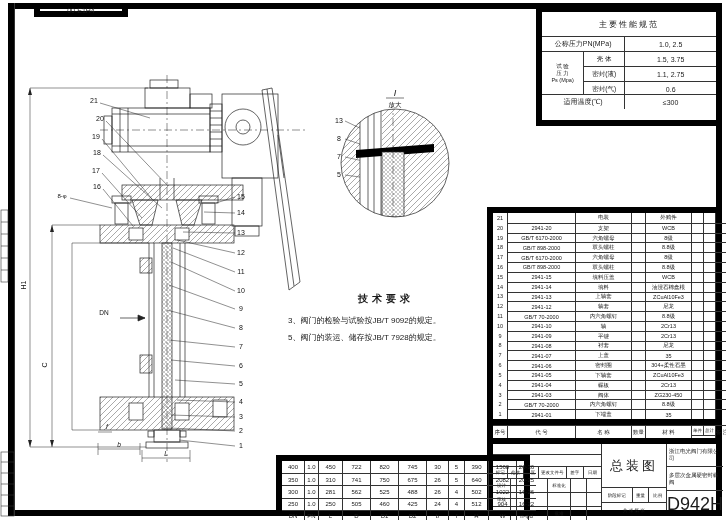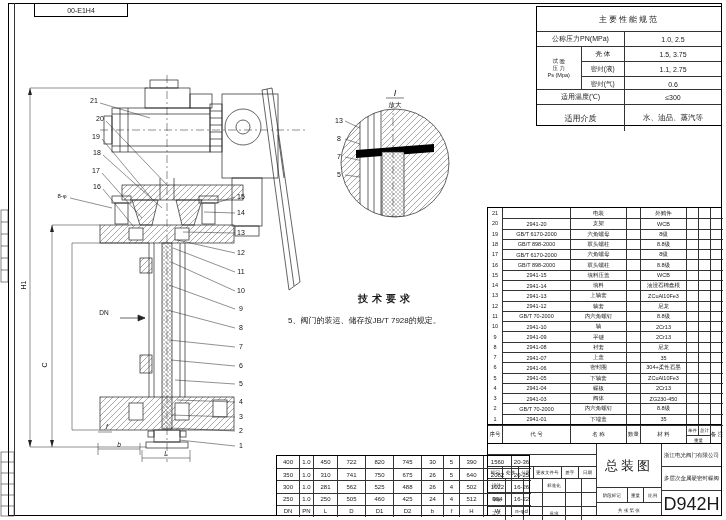--- a/index.html
+++ b/index.html
@@ -1,19 +1,19 @@
 <!DOCTYPE html>
 <html><head>
 <meta charset="utf-8">
 <style>
   html,body{margin:0;padding:0;background:#e8e8e8}
   .sheet{position:relative;width:726px;height:520px;background:#fff;
          font-family:"Liberation Sans",sans-serif;color:#1a1a1a;overflow:hidden}
   .abs{position:absolute;box-sizing:border-box}
-  .bx{border:1px solid #000000}
+  .bx{border:6px solid #000000}
   .ctr{display:flex;align-items:center;justify-content:center;text-align:left}
   
   .spec{font-size:7px}
   .spec .row{display:flex;border-top:1px solid #333}
   .spec .c{box-sizing:border-box;display:flex;align-items:center;justify-content:center;text-align:center}
   .spec .c+.c{border-left:1px solid #333}
   
   .tech-title{font-size:10px;letter-spacing:4px;text-align:center;font-weight:bold}
   .tech-item{font-size:8px;line-height:17px;white-space:nowrap}
   
@@ -198,20 +198,21 @@
       <text x="107" y="429" font-size="6.5" text-anchor="middle" fill="#111" font-style="italic">f</text>
       <text x="119" y="447" font-size="6.5" text-anchor="middle" fill="#111" font-style="italic">b</text>
       <text x="166" y="456" font-size="6.5" text-anchor="middle" fill="#111" font-style="italic">L</text>
       <text x="395" y="96" font-size="9" text-anchor="middle" fill="#111" font-style="italic">I</text>
       <text x="395" y="107" font-size="6.5" text-anchor="middle" fill="#111">放大</text>
     </svg>
 
   <div class="abs" style="left:288px;top:292px;width:196px">
     <div class="tech-title">技术要求</div>
     <div id="tech-items" style="margin-top:6px">
+        <div class="tech-item">3、阀门的检验与试验按JB/T 9092的规定。</div>
         <div class="tech-item">5、阀门的装运、储存按JB/T 7928的规定。</div>
       </div>
   </div>
 
   <div class="abs bx spec" style="left:536px;top:6px;width:186px;height:120px">
     <div class="c ctr" style="height:24px;font-size:8px;letter-spacing:2px">主要性能规范</div>
     <div class="row" style="height:14px">
       <div class="c" style="width:87px">公称压力PN(MPa)</div>
       <div class="c" style="width:97px">1.0, 2.5</div>
     </div>
@@ -228,24 +229,20 @@
       </div>
       <div style="width:97px;border-left:1px solid #333">
         <div class="ctr" style="height:14px">1.5, 3.75</div>
         <div class="ctr" style="height:14px;border-top:1px solid #333">1.1, 2.75</div>
         <div class="ctr" style="height:14px;border-top:1px solid #333">0.6</div>
       </div>
     </div>
     <div class="row" style="height:14px">
       <div class="c" style="width:87px">适用温度(℃)</div>
       <div class="c" style="width:97px">≤300</div>
-    </div>
-    <div class="row" style="height:26px">
-      <div class="c" style="width:87px;font-size:8px">适用介质</div>
-      <div class="c" style="width:97px;font-size:7.5px">水、油品、蒸汽等</div>
     </div>
   </div>
 
   <div class="abs bx" style="left:487px;top:207px;width:235px;height:218px;display:flex;flex-direction:column" id="parts-rows">
       <div class="prow" style="flex: 1 1 0%;">
         <span style="border-top: none;">21</span>
         <span style="border-top: none;"></span>
         <span style="border-top: none;">电装</span>
         <span style="border-top: none;"></span>
         <span style="border-top: none;">外购件</span>

